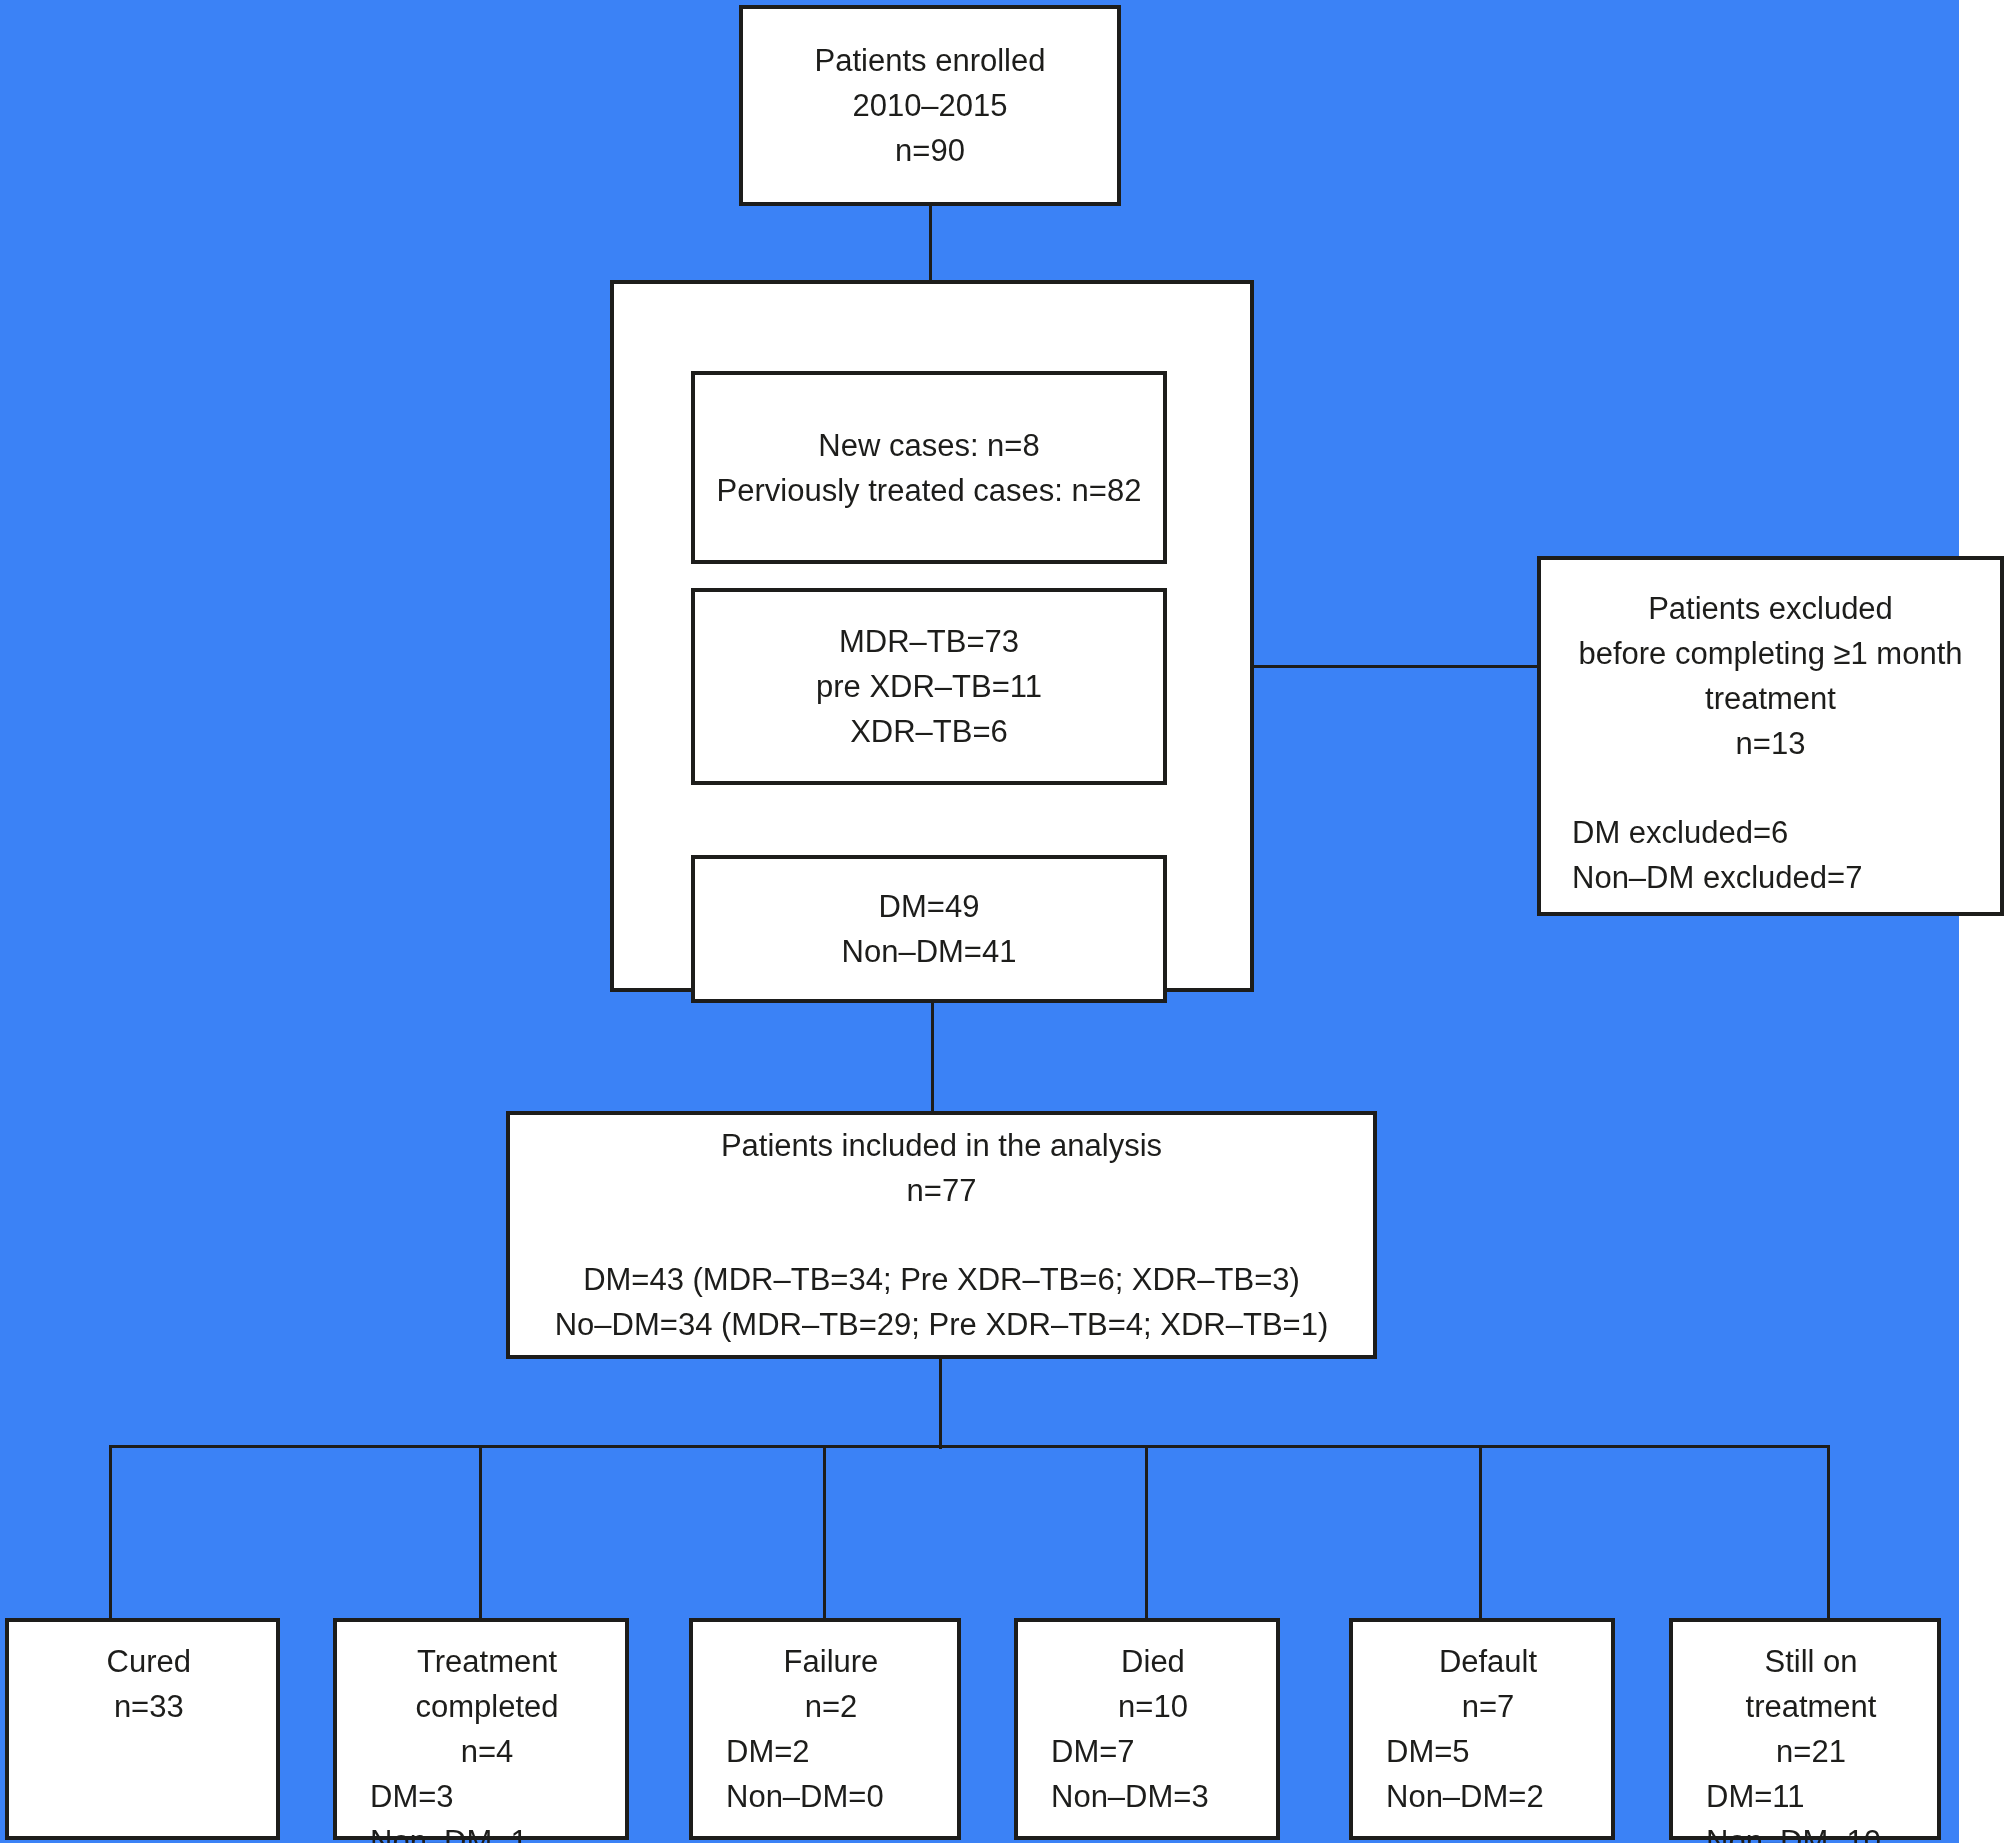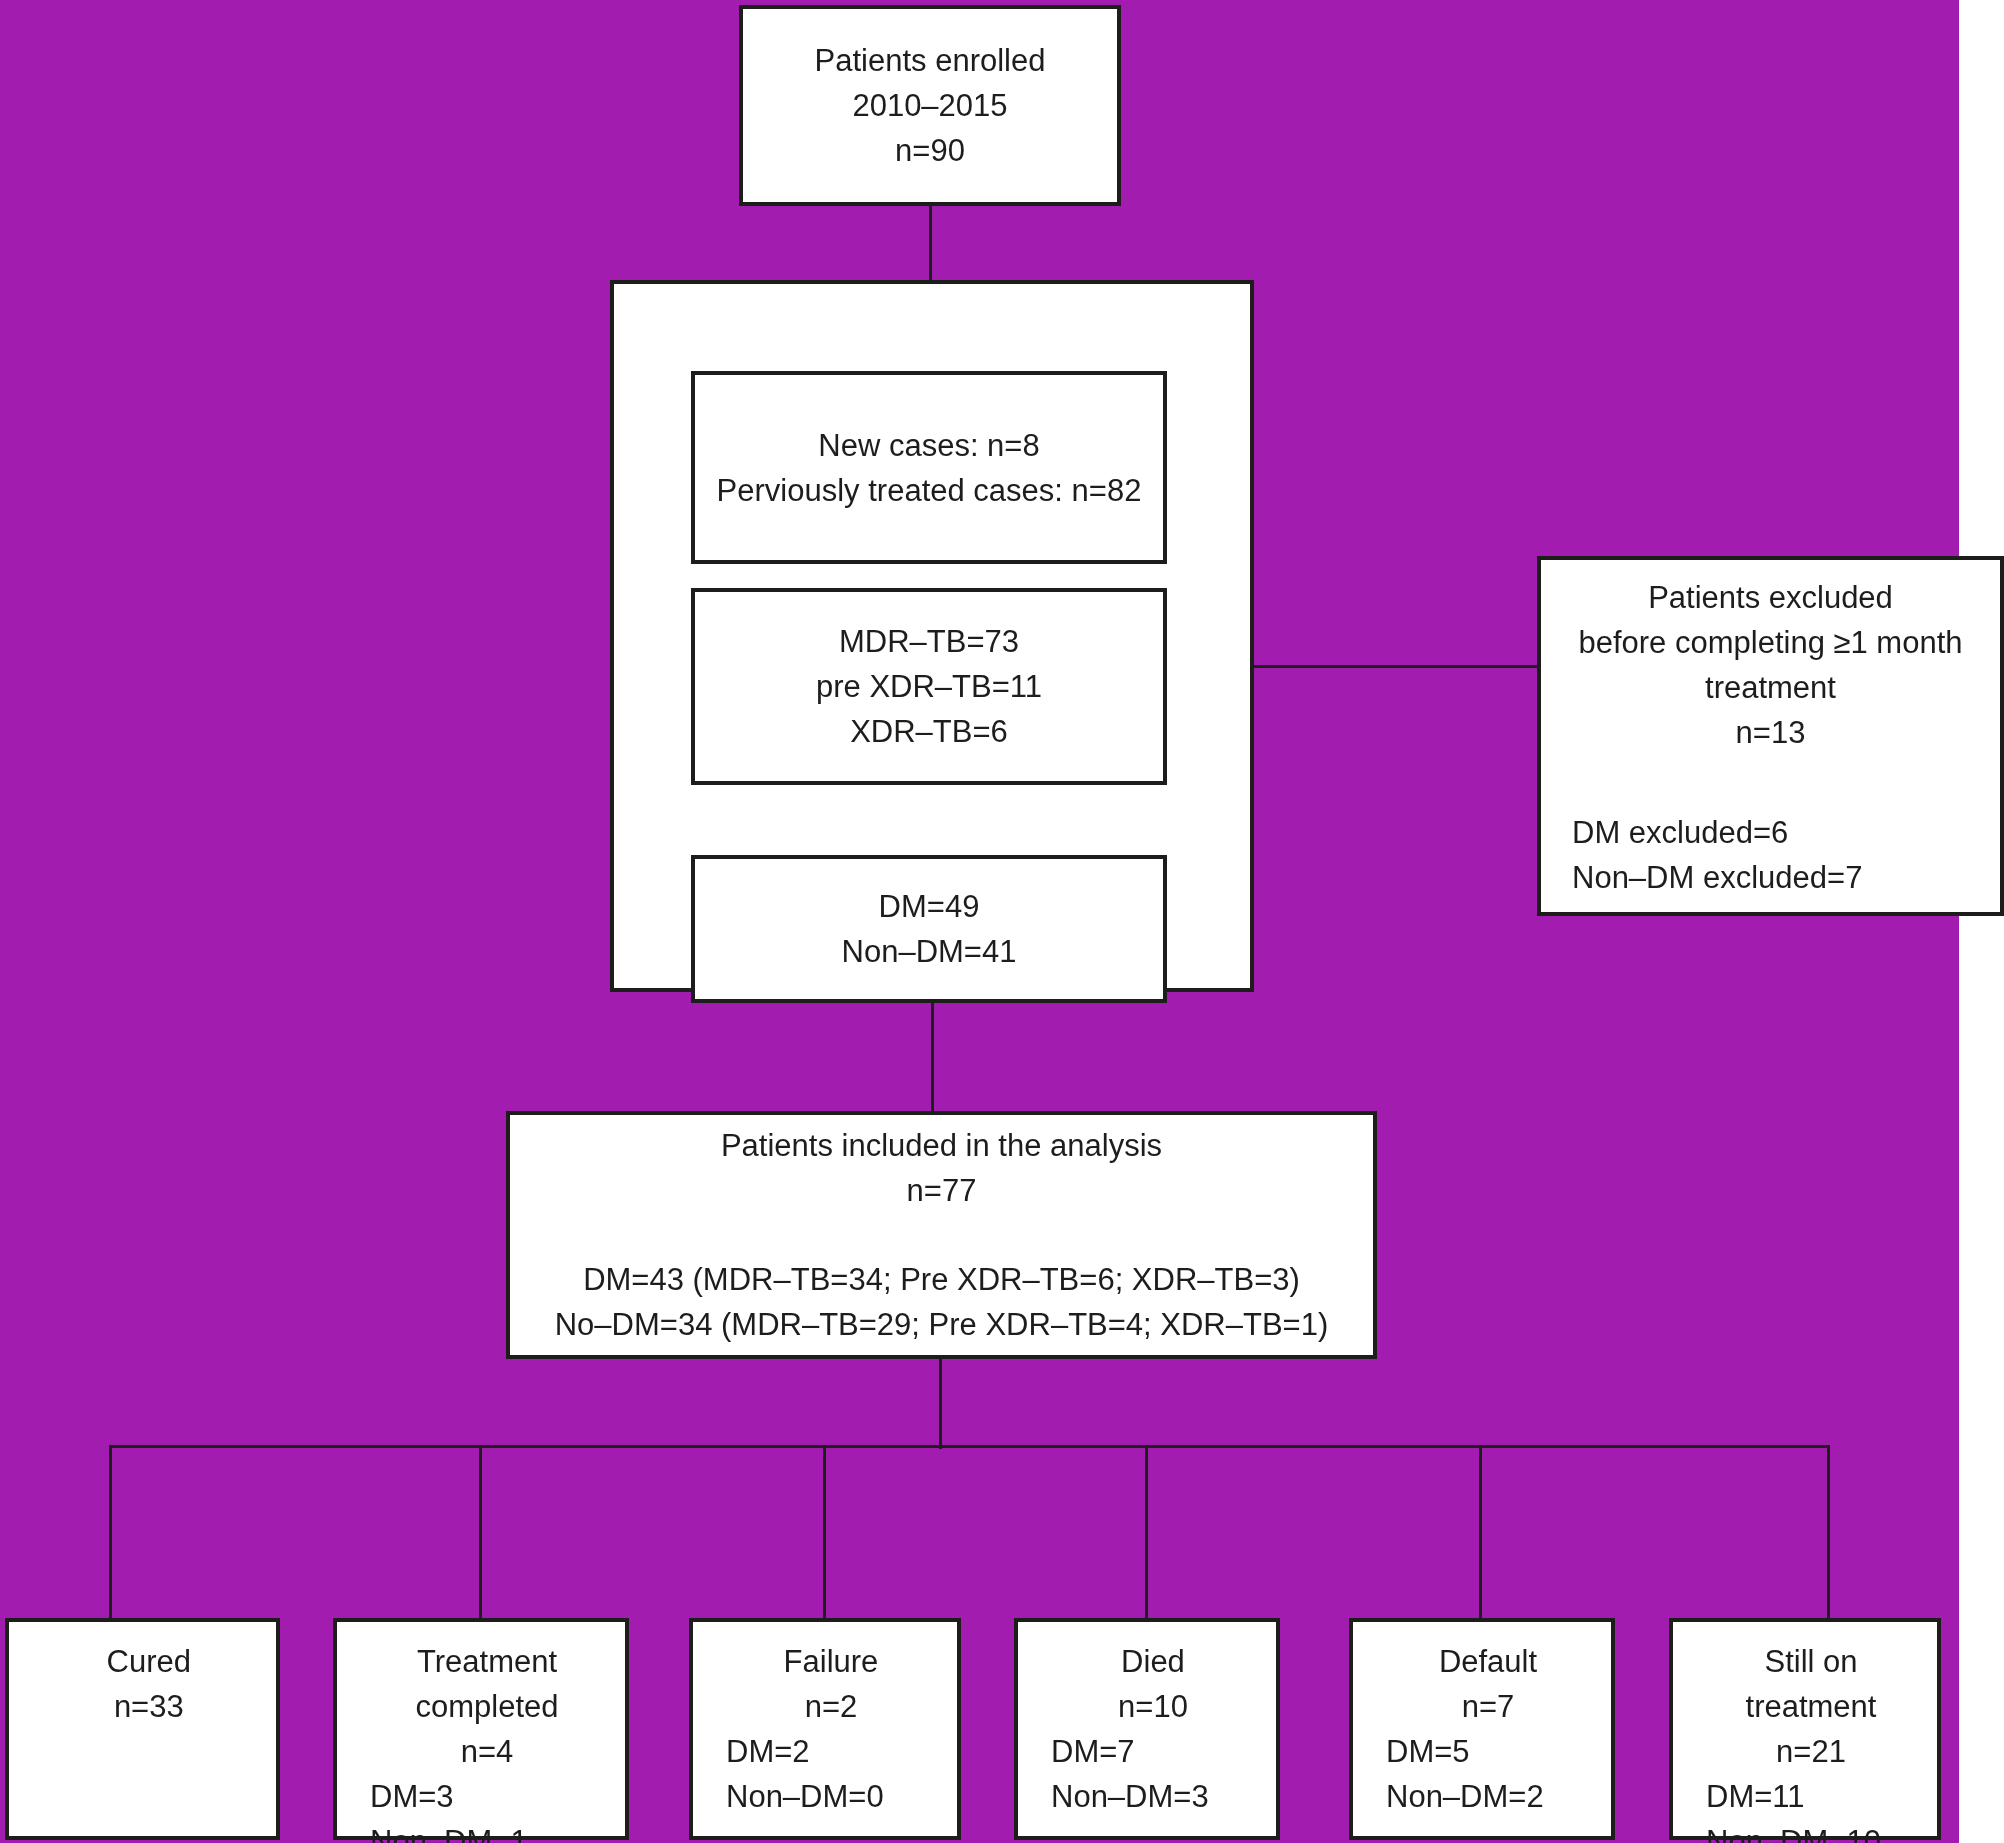--- a/index.html
+++ b/index.html
@@ -1,19 +1,19 @@
 <!DOCTYPE html>
 <html style="font-size:10.7px"><head>
 <meta charset="utf-8">
 <style>
   html,body{margin:0;padding:0;background:#ffffff;}
   .canvas{
     position:relative;
     width:1959px;height:1843px;
-    background:#a21caf;
+    background:#3b82f6;
     font-family:"Liberation Sans","DejaVu Sans",sans-serif;
     color:#1d1d1b;
     font-size:31px;
     line-height:45px;
   }
   .box{
     position:absolute;
     box-sizing:border-box;
     border:4px solid #1d1d1b;
     background:#ffffff;
@@ -31,21 +31,21 @@
   
   .enrolled{left:739px;top:5.3px;width:382px;height:201px;}
   .container-box{left:610px;top:280px;width:644px;height:712px;border-width:4.7px;}
   .cases{left:691px;top:371px;width:476px;height:193px;}
   .resistance{left:691px;top:588px;width:476px;height:197px;}
   .dm-split{left:691px;top:815px;width:476px;height:148px;margin-top:40px;}
 
   .excluded{
     left:1537px;top:556px;width:467px;height:360px;
     display:flex;flex-direction:column;
-    padding:15px 4px 12px 4px;
+    padding:26px 4px 12px 4px;
   }
   .excluded .titles{text-align:center;}
   .excluded .spacer{flex:1 1 auto;}
   .excluded .details{text-align:left;padding-left:27px;}
 
   .analysis{
     left:506px;top:1111px;width:871px;height:248px;
     display:flex;flex-direction:column;
     align-items:center;justify-content:center;
     text-align:center;

